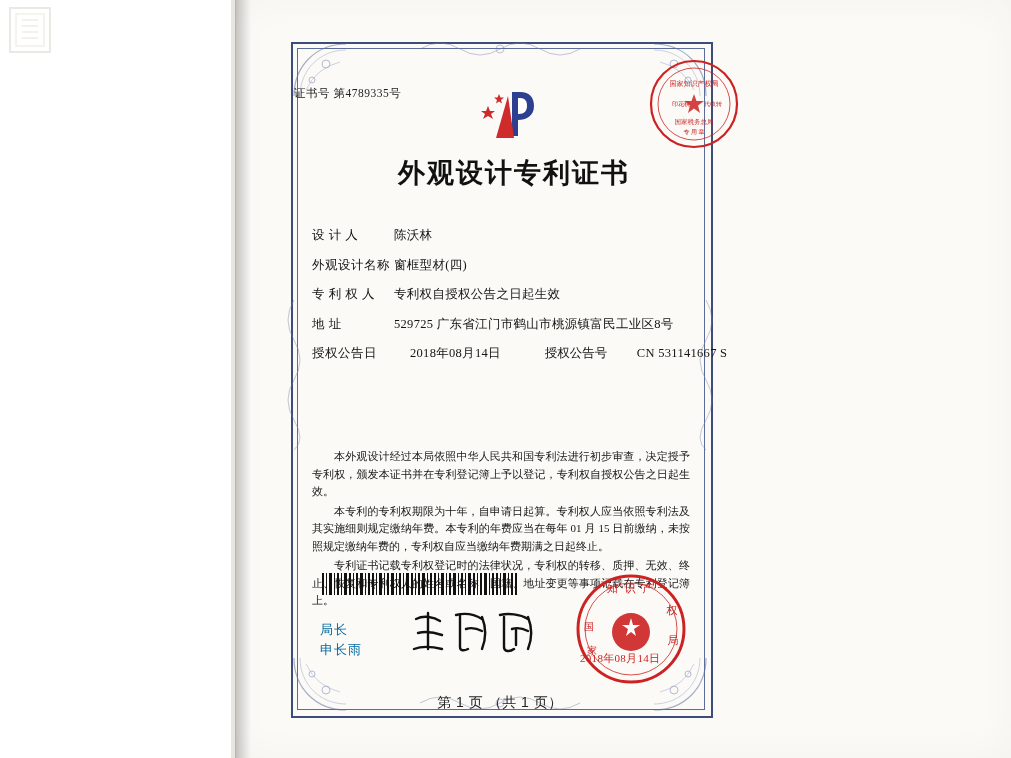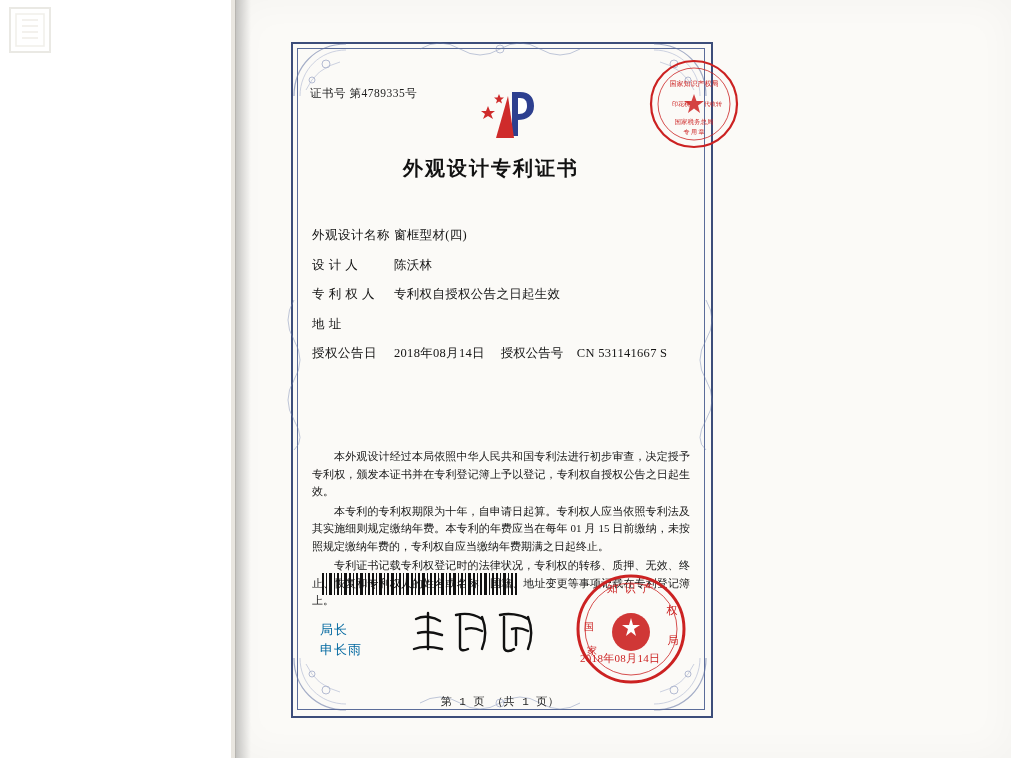--- a/index.html
+++ b/index.html
@@ -96,40 +96,40 @@
     position: absolute;
     left: 693px; top: 300px;
     width: 26px; height: 150px;
     opacity: 0.5;
     transform: scaleX(-1);
   }
 
   
   .cert-no {
     position: absolute;
-    left: 310px; top: 86px;
+    left: 294px; top: 86px;
     font-family: "Liberation Serif", serif;
     font-size: 11.5px;
     color: #1d1d1d;
     letter-spacing: 0.5px;
     white-space: nowrap;
   }
   .logo {
     position: absolute;
     left: 468px; top: 86px;
     width: 86px; height: 56px;
   }
   .title {
     position: absolute;
-    left: 282px; top: 155px;
+    left: 305px; top: 155px;
     width: 418px;
     text-align: center;
     font-family: "DejaVu Serif", "Liberation Serif", serif;
     font-weight: bold;
-    font-size: 20px;
+    font-size: 27px;
     letter-spacing: 2px;
     color: #111;
   }
 
   
   .stamp-top {
     position: absolute;
     left: 646px; top: 56px;
     width: 96px; height: 96px;
   }
@@ -166,23 +166,24 @@
   .field-label {
     width: 82px;
     flex: 0 0 82px;
     letter-spacing: 0.5px;
   }
   .field-value {
     letter-spacing: 0.3px;
   }
   .field-row.two-col {
     justify-content: flex-start;
+    gap: 16px;
   }
   .field-row .second-label {
-    margin-left: 16px;
+    margin-left: 28px;
     width: 76px;
     flex: 0 0 76px;
   }
 
   
   .body-text {
     position: absolute;
     left: 312px; top: 448px;
     width: 378px;
     font-family: "Liberation Serif", serif;
@@ -218,22 +219,22 @@
     left: 408px; top: 605px;
     width: 130px; height: 52px;
   }
 
   
   .page-footer {
     position: absolute;
     left: 291px; top: 694px;
     width: 418px;
     text-align: center;
-    font-family: Liberation Mono, monospace;
-    font-size: 11px;
+    font-family: Liberation Sans, sans-serif;
+    font-size: 14px;
     color: #222;
     letter-spacing: 0.5px;
   }
 
   
   .watermark {
     position: absolute;
     left: 255px; top: 352px;
     width: 740px;
     text-align: center;
@@ -328,33 +329,34 @@
     <polygon points="48,38 50.5,45 58,45 52,49.5 54,57 48,52.5 42,57 44,49.5 38,45 45.5,45" fill="#cc2222" opacity="0.85"></polygon>
     <text x="48" y="30" font-family="Liberation Serif, serif" font-size="7" fill="#cc2222" text-anchor="middle">国家知识产权局</text>
     <text x="48" y="68" font-family="Liberation Serif, serif" font-size="6.5" fill="#cc2222" text-anchor="middle">国家税务总局</text>
     <text x="48" y="78" font-family="Liberation Serif, serif" font-size="6" fill="#cc2222" text-anchor="middle">专 用 章</text>
     <text x="26" y="50" font-family="Liberation Serif, serif" font-size="6" fill="#cc2222">印花税</text>
     <text x="58" y="50" font-family="Liberation Serif, serif" font-size="6" fill="#cc2222">代收转</text>
   </svg>
 
   <div class="fields">
     <div class="field-row">
+      <span class="field-label">设 计 人</span>
+      <span class="field-value">陈沃林</span>
+    </div>
+    <div class="field-row">
       <span class="field-label">外观设计名称</span>
       <span class="field-value">窗框型材(四)</span>
-    </div>
-    <div class="field-row">
-      <span class="field-label">设 计 人</span>
-      <span class="field-value">陈沃林</span>
     </div>
     <div class="field-row">
       <span class="field-label">专 利 权 人</span>
       <span class="field-value">专利权自授权公告之日起生效</span>
     </div>
     <div class="field-row">
       <span class="field-label">地        址</span>
+      <span class="field-value">529725 广东省江门市鹤山市桃源镇富民工业区8号</span>
     </div>
     <div class="field-row two-col" style="margin-top:6px;">
       <span class="field-label">授权公告日</span>
       <span class="field-value">2018年08月14日</span>
       <span class="second-label">授权公告号</span>
       <span class="field-value">CN 531141667 S</span>
     </div>
   </div>
 
   <div class="body-text">

